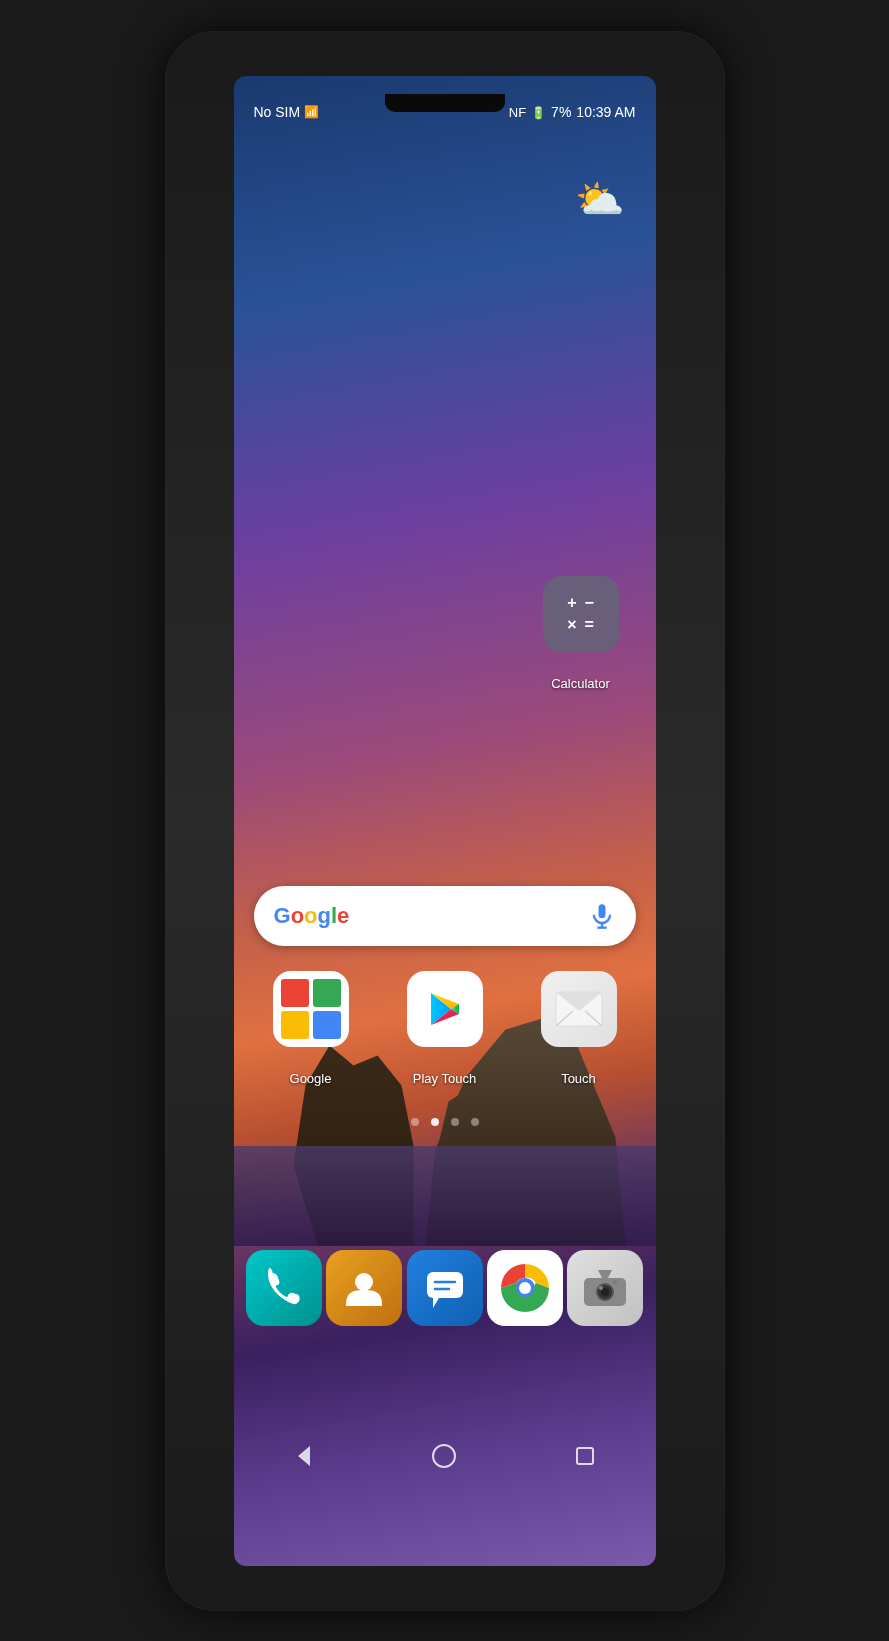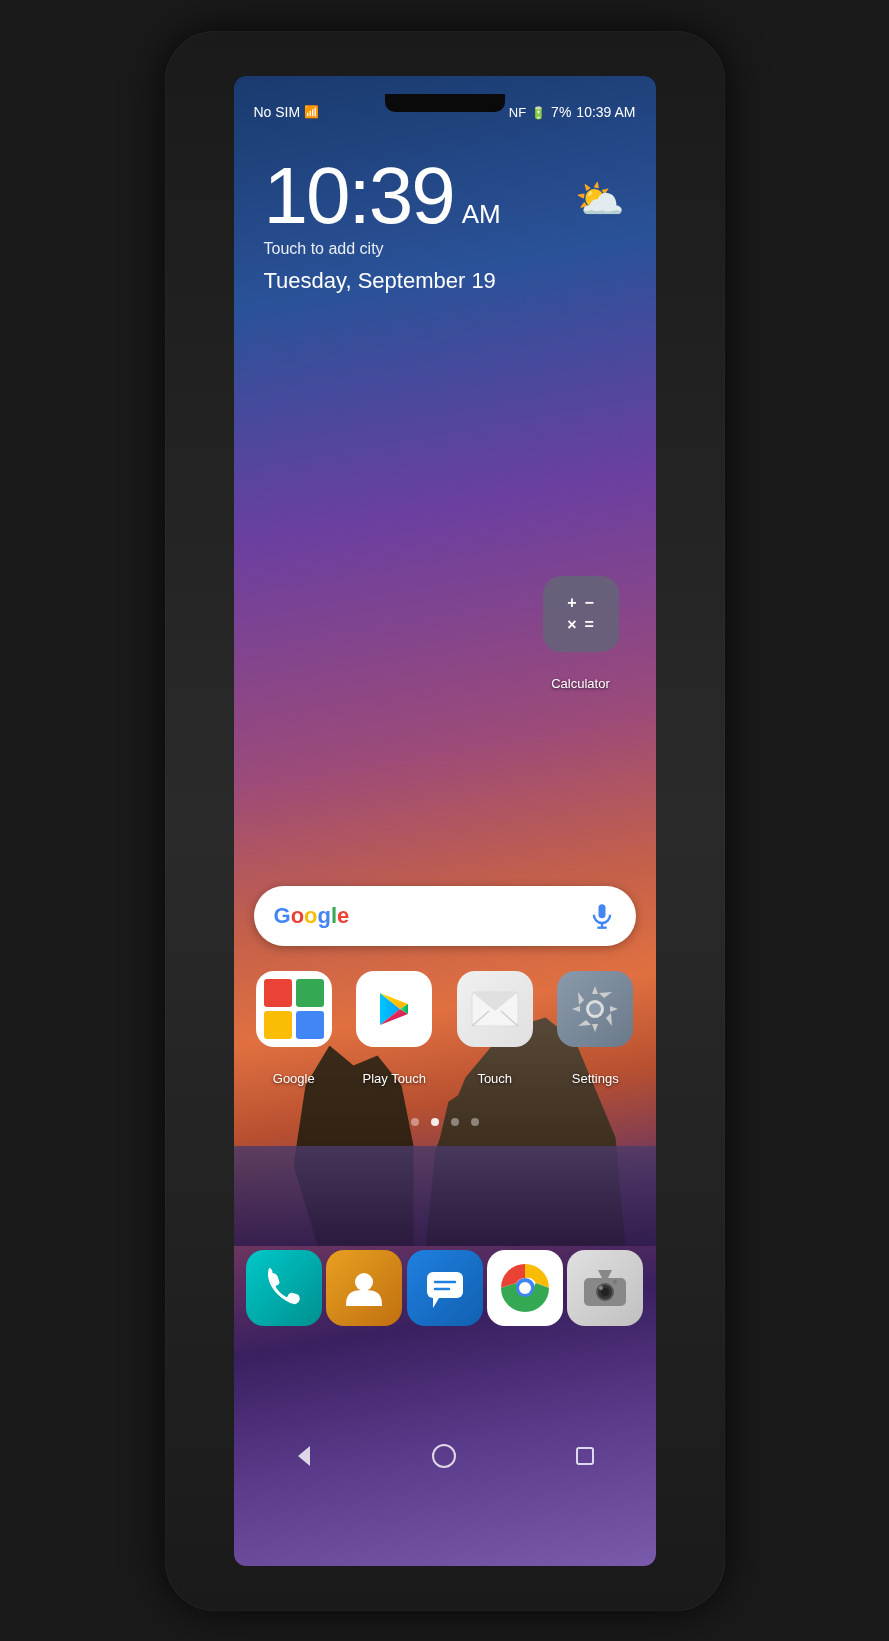--- a/index.html
+++ b/index.html
@@ -483,28 +483,20 @@
         <span style="font-size:12px; color:white;">📶</span>
       </div>
       <div class="status-right">
         <span class="status-text" style="font-size:13px;">NF</span>
         <span style="color:white;font-size:12px;">🔋</span>
         <span class="status-text">7%</span>
         <span class="status-text">10:39 AM</span>
       </div>
     </div>
 
-    <div class="clock-widget">
-      <div style="display:flex; align-items:baseline;">
-        <span class="clock-time">10:39</span>
-        <span class="clock-ampm">AM</span>
-      </div>
-      <div class="clock-subtitle">Touch to add city</div>
-      <div class="clock-date">Tuesday, September 19</div>
-    </div>
 
     <div class="weather-widget">
       <div class="weather-icon">⛅</div>
     </div>
 
     <div class="calculator-widget">
       <div class="calc-icon">
         <div class="calc-row">
           <span class="calc-sym">+</span>
           <span class="calc-sym">−</span>
@@ -578,37 +570,20 @@
           <svg width="48" height="36" viewBox="0 0 48 36">
             <rect x="1" y="1" width="46" height="34" rx="4" fill="#f5f5f5" stroke="#ddd" stroke-width="1"></rect>
             <polygon points="1,1 24,20 47,1" fill="#e0e0e0"></polygon>
             <line x1="1" y1="35" x2="18" y2="20" stroke="#d0d0d0" stroke-width="1.5"></line>
             <line x1="47" y1="35" x2="30" y2="20" stroke="#d0d0d0" stroke-width="1.5"></line>
           </svg>
         </div>
         <div class="icon-label">Touch</div>
       </div>
 
-      <div class="app-item">
-        <div class="settings-icon-bg">
-          <svg width="50" height="50" viewBox="0 0 50 50">
-            <circle cx="25" cy="25" r="9" fill="#ddd"></circle>
-            <circle cx="25" cy="25" r="6" fill="#8a9aaa"></circle>
-            <path d="M25 2 L28 10 L22 10 Z" fill="#ccc"></path>
-            <path d="M25 48 L28 40 L22 40 Z" fill="#ccc"></path>
-            <path d="M2 25 L10 22 L10 28 Z" fill="#ccc"></path>
-            <path d="M48 25 L40 22 L40 28 Z" fill="#ccc"></path>
-            <path d="M8 8 L14 16 L9 21 Z" fill="#ccc"></path>
-            <path d="M42 42 L36 34 L41 29 Z" fill="#ccc"></path>
-            <path d="M42 8 L34 14 L29 9 Z" fill="#ccc"></path>
-            <path d="M8 42 L16 36 L21 41 Z" fill="#ccc"></path>
-          </svg>
-        </div>
-        <div class="icon-label">Settings</div>
-      </div>
 
     </div>
 
     <div class="page-dots">
       <div class="dot"></div>
       <div class="dot active"></div>
       <div class="dot"></div>
       <div class="dot"></div>
     </div>
 

